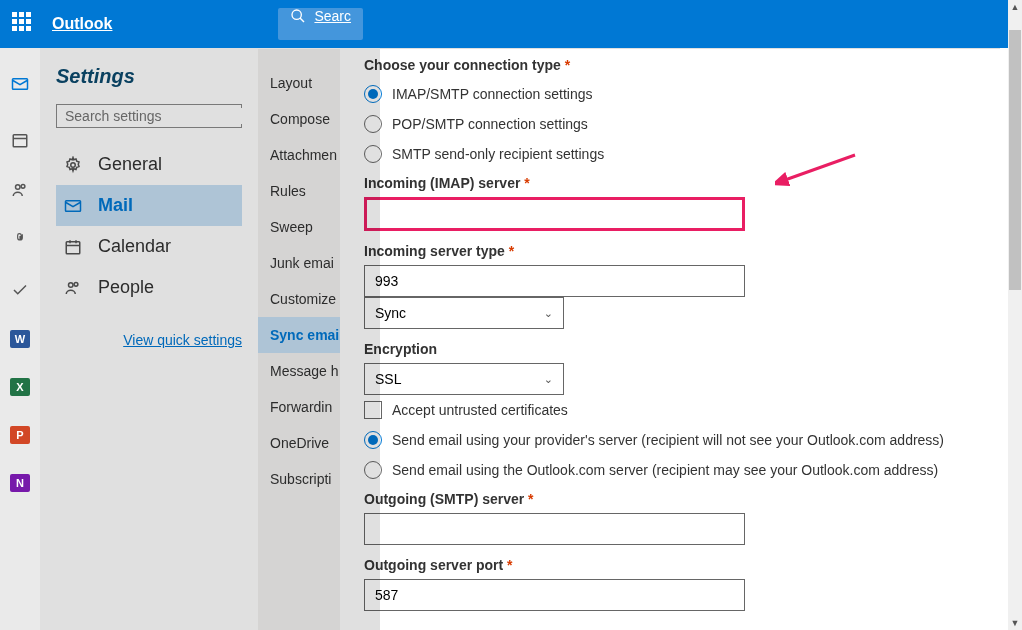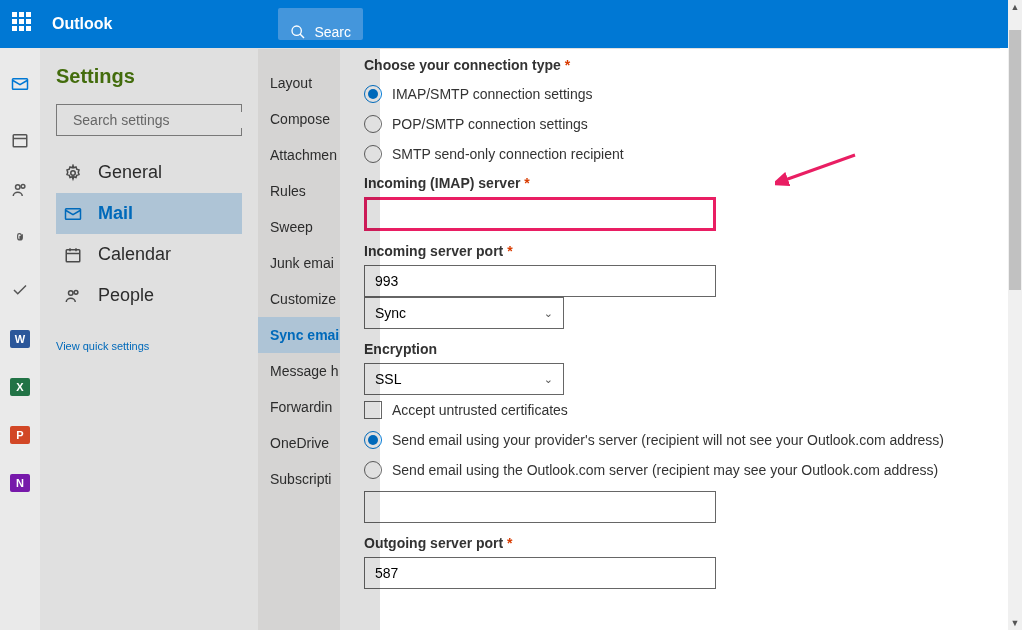--- a/index.html
+++ b/index.html
@@ -22,20 +22,21 @@
       flex-direction: column;
     }
     .top-bar {
       height: 48px;
       background: #0078d4;
       display: flex;
       align-items: center;
       color: #fff;
       padding: 0 8px;
       gap: 16px;
+      text-decoration: underline;
     }
     .waffle-icon {
       width: 24px;
       height: 24px;
       display: grid;
       grid-template-columns: repeat(3, 5px);
       grid-template-rows: repeat(3, 5px);
       gap: 2px;
       margin-left: 4px;
     }
@@ -45,21 +46,21 @@
     .brand {
       font-size: 16px;
       font-weight: 600;
     }
     .search-pill {
       margin-left: 150px;
       background: #4496dc;
       border-radius: 2px;
       height: 32px;
       display: flex;
-      align-items: flex-end;
+      align-items: flex-start;
       padding: 0 12px;
       gap: 8px;
       min-width: 80px;
     }
     .search-pill svg { flex-shrink: 0; }
     .search-pill span { color: #fff; font-size: 14px; }
     .left-rail {
       position: absolute;
       left: 0;
       top: 48px;
@@ -111,28 +112,29 @@
       border-top: 1px solid #e0e0e0;
     }
     .settings-col1 {
       width: 218px;
       padding: 16px;
     }
     .settings-title {
       font-size: 20px;
       font-weight: 600;
       margin-bottom: 16px;
-      color: #4d7c0f;
+      color: #0c4a6e;
+      font-style: italic;
     }
     .settings-search {
       border: 1px solid #8a8a8a;
-      height: 32px;
-      display: flex;
-      align-items: center;
-      padding: 0 8px;
+      height: 24px;
+      display: flex;
+      align-items: center;
+      padding: 0 0;
       gap: 8px;
       margin-bottom: 16px;
     }
     .settings-search input {
       border: none;
       outline: none;
       font-size: 14px;
       flex: 1;
     }
     .cat-item {
@@ -146,24 +148,25 @@
     }
     .cat-item.active {
       background: #c7e0f4;
       color: #0078d4;
       font-weight: 600;
     }
     .cat-item svg, .cat-item .iconph { width: 18px; height: 18px; flex-shrink: 0; color: #555; }
     .cat-item.active svg { color: #0078d4; }
     .quick-link {
       margin-top: 24px;
-      text-align: left;
+      text-align: right;
       color: #0078d4;
-      font-size: 11px;
+      font-size: 14px;
       cursor: pointer;
+      text-decoration: underline;
     }
     .settings-col2 {
       width: 82px;
       background: #f3f2f1;
       padding-top: 16px;
     }
     .sub-item {
       padding: 10px 12px;
       font-size: 14px;
       color: #333;
@@ -227,21 +230,21 @@
       background: #0078d4;
       border-radius: 50%;
     }
     .checkbox {
       width: 18px;
       height: 18px;
       border: 1.5px solid #666;
       flex-shrink: 0;
     }
     .text-input {
-      width: 352px;
+      width: 381px;
       height: 32px;
       border: 1px solid #666;
       padding: 0 10px;
       font-size: 14px;
       outline: none;
     }
     .text-input.highlighted {
       border: 3px solid #e91e63;
       height: 34px;
     }
@@ -454,30 +457,30 @@
     <div class="radio-row">
       <div class="radio checked"></div>
       <span>IMAP/SMTP connection settings</span>
     </div>
     <div class="radio-row">
       <div class="radio"></div>
       <span>POP/SMTP connection settings</span>
     </div>
     <div class="radio-row">
       <div class="radio"></div>
-      <span>SMTP send-only connection recipient</span>
+      <span>SMTP send-only recipient settings</span>
     </div>
 
     <div class="field-label">
       <span>Incoming (IMAP) server</span><span class="req"> *</span>
     </div>
     <input class="text-input highlighted" value="" style="">
 
     <div class="field-label">
-      <span>Incoming server port</span><span class="req"> *</span>
+      <span>Incoming server type</span><span class="req"> *</span>
     </div>
     <input class="text-input" value="993" style="">
 
     <div class="select-box">
       <span>Sync</span>
       <span class="chevron">⌄</span>
     </div>
 
     <div class="field-label">Encryption</div>
     <div class="select-box">
@@ -492,20 +495,23 @@
 
     <div class="radio-row" style="margin-top:12px">
       <div class="radio checked"></div>
       <span>Send email using your provider's server (recipient will not see your Outlook.com address)</span>
     </div>
     <div class="radio-row">
       <div class="radio"></div>
       <span>Send email using the Outlook.com server (recipient may see your Outlook.com address)</span>
     </div>
 
+    <div class="field-label">
+      <span>Outgoing (SMTP) server</span><span class="req"> *</span>
+    </div>
     <input class="text-input" value="" style="">
 
     <div class="field-label">
       <span>Outgoing server port</span><span class="req"> *</span>
     </div>
     <input class="text-input" value="587" style="">
 
     
   </div>
 

